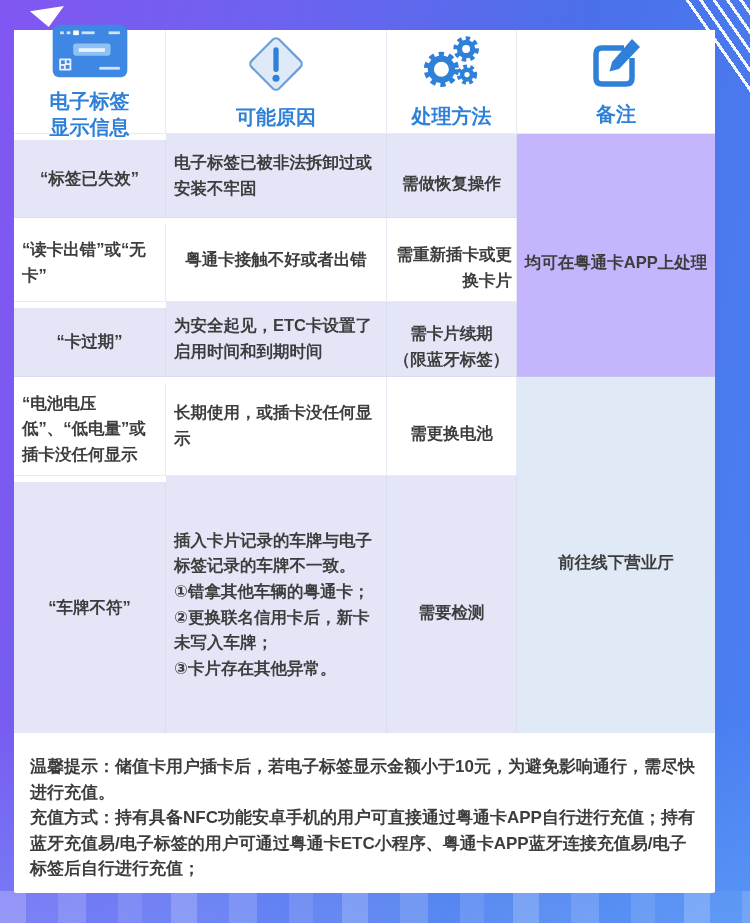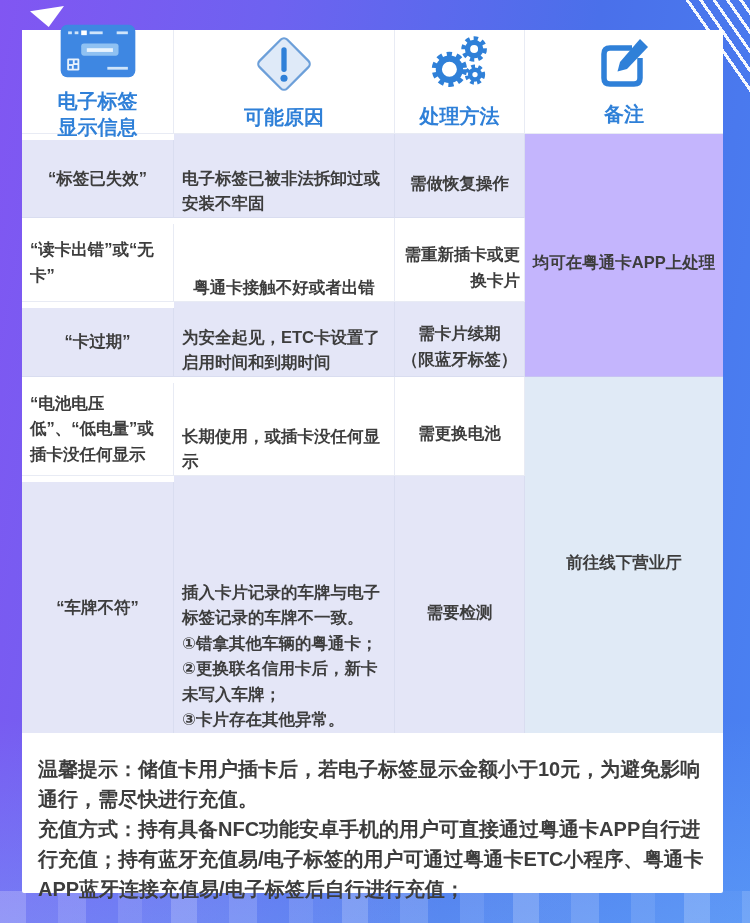--- a/index.html
+++ b/index.html
@@ -27,54 +27,54 @@
   
   .skyline{
     position:absolute;left:0;bottom:0;width:100%;height:32px;
     background:
       repeating-linear-gradient(90deg,
         rgba(255,255,255,.22) 0 26px, rgba(255,255,255,.04) 26px 58px,
         rgba(255,255,255,.16) 58px 86px, rgba(255,255,255,0) 86px 118px,
         rgba(255,255,255,.12) 118px 142px, rgba(255,255,255,.03) 142px 171px);
   }
   .panel{
-    position:absolute;left:22px;top:30px;width:701px;height:863px;
+    position:absolute;left:14px;top:30px;width:701px;height:863px;
     background:#ffffff;border-radius:2px;
   }
   .table-grid{
     display:grid;
     grid-template-columns:152px 221px 130px 198px;
     grid-template-rows:104px 84px 84px 75px 99px 257px;
     width:701px;height:703px;
   }
   .cell{
     display:flex;flex-direction:column;align-items:center;justify-content:center;
     box-sizing:border-box;
     border-right:1px solid rgba(203,210,230,.45);
     border-bottom:1px solid rgba(203,210,230,.45);
     color:#3d3d3d;font-weight:700;font-size:16.5px;line-height:1.55;
   }
   .cell.last-col{border-right:none;}
   .cell.last-row{border-bottom:none;}
   .cell .txt{display:inline-block;text-align:left;white-space:pre-line;}
   .c3 .txt{text-align:center;margin-top:16px;}
-  .c2{padding:0 8px;justify-content:flex-end;}
+  .c2{padding:0 8px;}
   .c3{padding:0 4px;}
   .c1{padding:0 8px;margin-top:6px;}
   .lav{background:#e4e6f7;}
   .remark-a{background:#c4b5fd;grid-column:4;grid-row:2/5;}
   .remark-b{background:#e0eaf6;grid-column:4;grid-row:5/7;}
   .header{background:#ffffff;gap:9px;}
   .header-label{
     color:#2f80d8;font-weight:700;font-size:20px;line-height:1.3;
     text-align:center;white-space:pre-line;
   }
   .notes{
     box-sizing:border-box;width:701px;height:160px;padding:21px 18px 0 16px;
-    color:#3d3d3d;font-weight:700;font-size:20px;line-height:1.5;
+    color:#3d3d3d;font-weight:700;font-size:17px;line-height:1.5;
   }
   .notes p{margin:0;}
   .icon-box{display:flex;align-items:center;justify-content:center;}
 </style>
 </head>
 <body>
 
 <div class="stage">
   <div class="tri"></div>
   <div class="hatch"></div>

